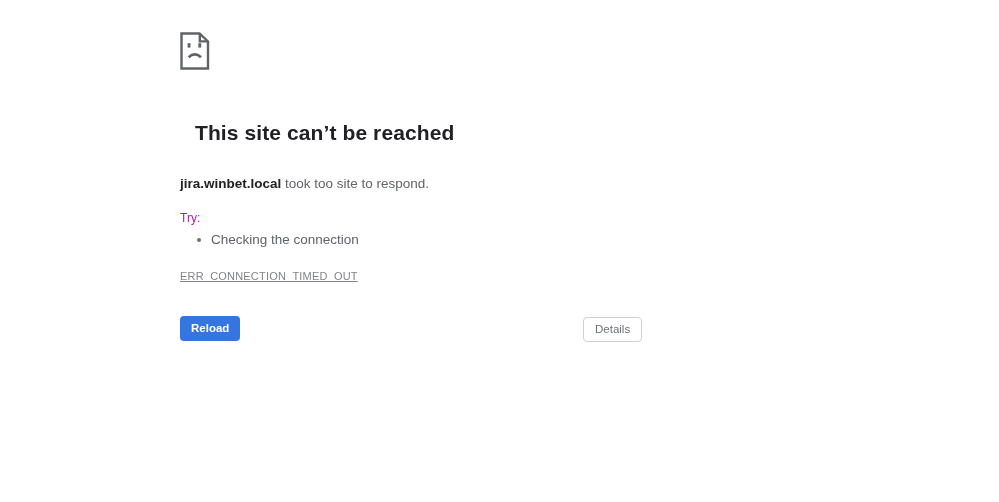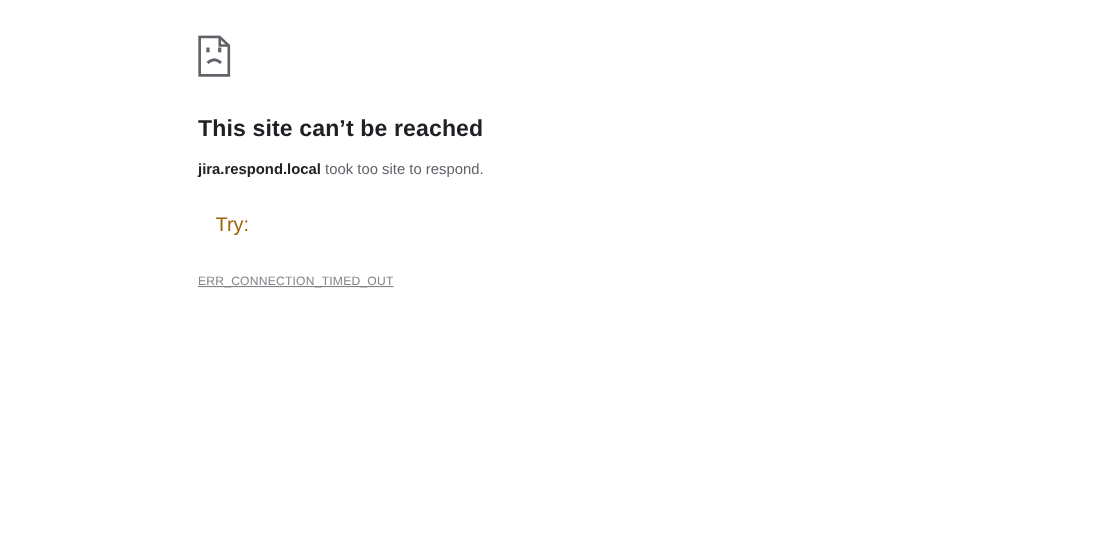--- a/index.html
+++ b/index.html
@@ -28,21 +28,21 @@
   
   .icon-wrap {
     margin-top: 32px;
     width: 30px;
     height: 38px;
   }
   .icon-wrap svg { display: block; }
 
   
   .main-heading {
-    margin: 0;
+    margin: 15px;
     padding-top: 34px;
     font-size: 21px;
     font-weight: 600;
     line-height: 28px;
     color: #202124;
     letter-spacing: 0.1px;
   }
 
   .subtitle {
     margin: 0;
@@ -50,25 +50,25 @@
     font-size: 13.5px;
     line-height: 18px;
     color: #5f6368;
   }
   .subtitle .host {
     font-weight: bold;
     color: #202124;
   }
 
   .try-label {
-    margin: 16px;
+    margin: 0;
     padding-top: 17px;
-    font-size: 18px;
+    font-size: 12px;
     line-height: 17px;
-    color: #a16207;
+    color: #a21caf;
   }
 
   ul.suggestions {
     margin: 4px 0 0 0;
     padding-left: 31px;
     list-style: none;
   }
   ul.suggestions li {
     position: relative;
     font-size: 13.5px;
@@ -168,24 +168,31 @@
 
       <rect x="18.3" y="11.2" width="2.9" height="4.4" fill="#5f6368"></rect>
 
       <path d="M8.6 25.2 Q14.8 19.6 21 25.2" fill="none" stroke="#5f6368" stroke-width="2.6" stroke-linecap="butt"></path>
     </svg>
   </div>
 
   <h1 class="main-heading">This site can’t be reached</h1>
 
   <p class="subtitle">
-    <span class="host">jira.respond.local</span><span> took too site to respond.</span>
+    <span class="host">jira.winbet.local</span><span> took too site to respond.</span>
   </p>
 
   <p class="try-label">Try:</p>
 
   <ul class="suggestions">
+    <li class="plain">
+      <span>Checking the connection</span>
+    </li>
   </ul>
 
   <p class="error-code">ERR_CONNECTION_TIMED_OUT</p>
 
+  <div class="button-row">
+    <button class="reload-button">Reload</button>
+    <button class="details-button">Details</button>
+  </div>
 
 </div>
 
 </body></html>

